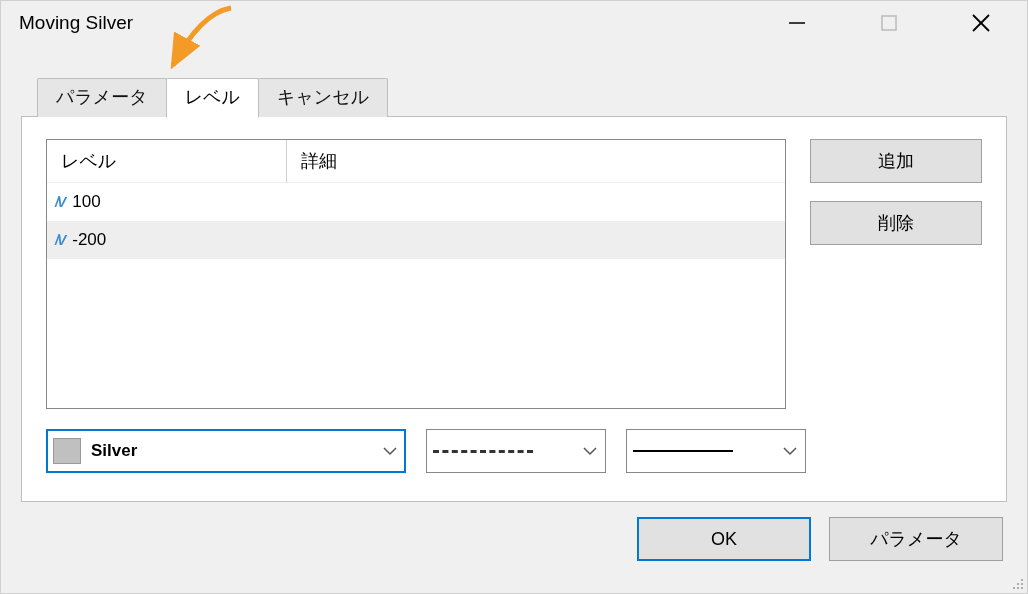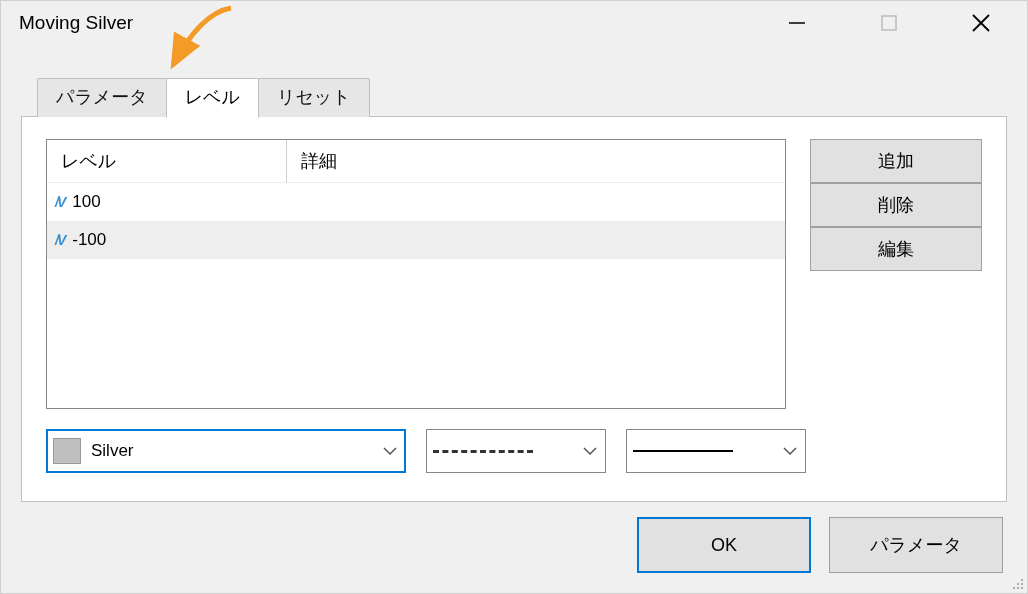--- a/index.html
+++ b/index.html
@@ -126,37 +126,39 @@
       font-style: italic;
       font-weight: bold;
       letter-spacing: -2px;
     }
     .table-body {
       height: 225px;
     }
     .side-buttons {
       display: flex;
       flex-direction: column;
+      gap: 18px;
       flex: 1;
       font-family: Liberation Serif, serif;
     }
     .btn {
       height: 44px;
       background: #e1e1e1;
       border: 1px solid #a0a0a0;
       font-size: 18px;
       display: flex;
       align-items: center;
       justify-content: center;
       cursor: pointer;
     }
     .style-row {
       display: flex;
       gap: 20px;
       margin-top: 20px;
+      font-weight: bold;
     }
     .combo {
       border: 1px solid #888;
       height: 44px;
       display: flex;
       align-items: center;
       padding: 0 8px 0 6px;
       gap: 10px;
       background: #fff;
       cursor: pointer;
@@ -186,21 +188,21 @@
       border-top: 2px solid #000;
       width: 100px;
     }
     .footer {
       display: flex;
       gap: 18px;
       justify-content: flex-end;
       padding: 0 24px;
       margin-top: 14px;
     }
-    .footer .btn { width: 174px; height: 56px; }
+    .footer .btn { width: 174px; height: 44px; }
     .footer .btn.primary {
       border: 2px solid #0078d4;
       background: #e1e1e1;
     }
     .resize-grip {
       position: absolute;
       right: 2px;
       bottom: 2px;
     }
   </style>
@@ -234,51 +236,50 @@
     <marker id="ah" markerWidth="10" markerHeight="10" refX="6" refY="3" orient="auto">
         <path d="M0,0 L7,3 L0,6 Z" fill="#f49b27"></path>
       </marker>
   </defs>
   <path d="M 80 5 Q 50 10 22 62" stroke="#f49b27" stroke-width="5" fill="none" marker-end="url(#ah)"></path>
 </svg>
 
 <div class="tab-row">
   <div class="tab inactive">パラメータ</div>
   <div class="tab active">レベル</div>
-  <div class="tab inactive">リセット</div>
+  <div class="tab inactive">キャンセル</div>
 </div>
 
 <div class="panel">
   <div class="panel-inner">
     <div class="table">
       <div class="th-row">
         <div class="th lvl-col">レベル</div>
         <div class="th det-col">詳細</div>
       </div>
       <div class="table-body">
         <div class="tr">
           <div class="td lvl-col">
             <span class="lvl-icon">/V</span>
             <span>100</span>
           </div>
           <div class="td det-col"></div>
         </div>
         <div class="tr selected">
           <div class="td lvl-col">
             <span class="lvl-icon">/V</span>
-            <span>-100</span>
+            <span>-200</span>
           </div>
           <div class="td det-col"></div>
         </div>
       </div>
     </div>
     <div class="side-buttons">
       <div class="btn">追加</div>
       <div class="btn">削除</div>
-      <div class="btn">編集</div>
     </div>
   </div>
 
   <div class="style-row">
     <div class="combo combo-color focused">
       <span class="swatch" style="background: rgb(192, 192, 192);"></span>
       <span>Silver</span>
       <span class="chev">
           <svg width="14" height="10">
             <path d="M1 2 L7 8 L13 2" fill="none" stroke="#555" stroke-width="1.5"></path>

